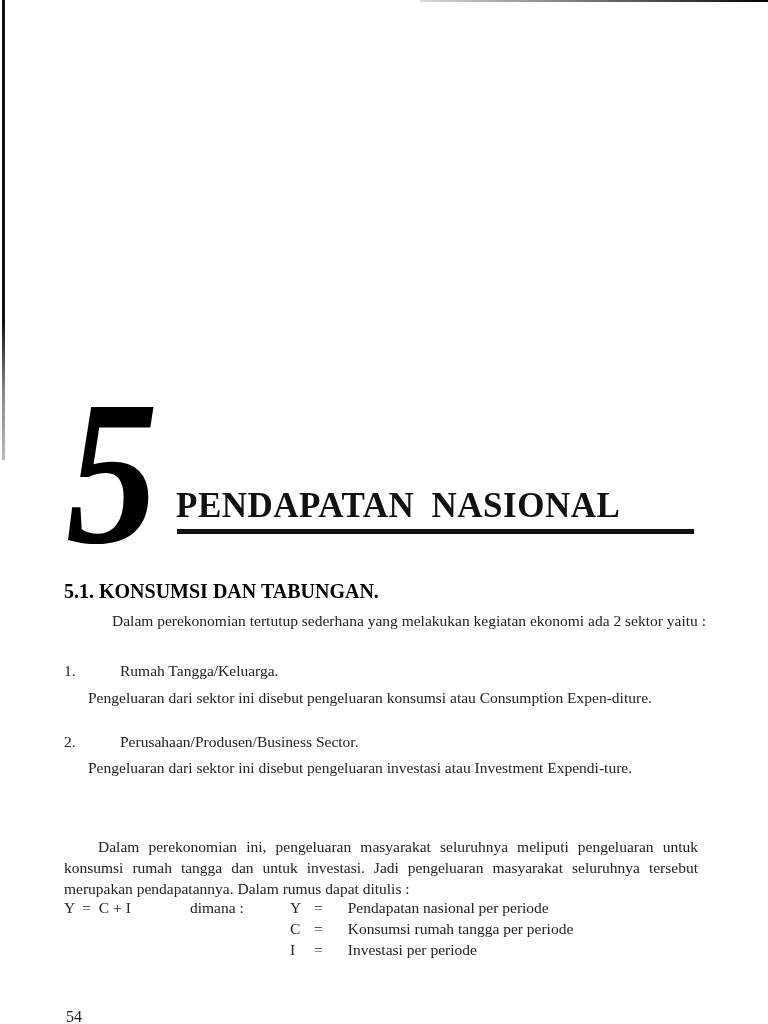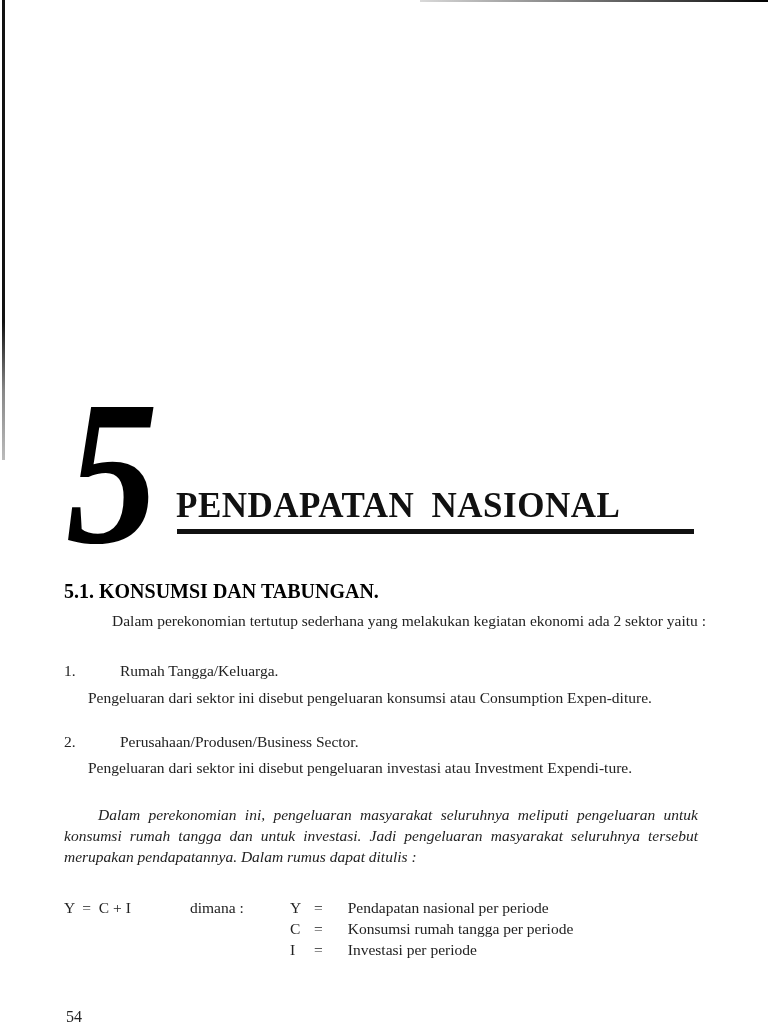--- a/index.html
+++ b/index.html
@@ -34,21 +34,21 @@
     .section-heading {
       position: absolute; left: 64px; top: 580px;
       font-size: 20px; font-weight: bold; color: #000000;
     }
     .p { position: absolute; font-size: 15.5px; line-height: 21px; color: #222; }
     .para1 { left: 78px; top: 610px; width: 632px; text-indent: 34px; text-align: justify; }
     .list-item { position: absolute; left: 64px; width: 634px; }
     .list-num { position: absolute; left: 0; }
     .list-label { position: absolute; left: 34px; margin-left: 22px; }
     .list-desc { position: absolute; left: 24px; width: 598px; text-align: justify; }
-    .para2 { left: 64px; top: 804px; width: 634px; text-indent: 34px; text-align: justify; font-style: italic; }
+    .para2 { left: 64px; top: 836px; width: 634px; text-indent: 34px; text-align: justify; }
     .formula { position: absolute; left: 64px; top: 899px; font-size: 15.5px; color: #222; }
     .def-row { position: absolute; font-size: 15.5px; color: #222; }
     .page-number { position: absolute; left: 66px; top: 1008px; font-size: 16px; color: #222; }
   </style>
 </head>
 <body>
 
 <div class="edge-left"></div>
 <div class="edge-top"></div>
 

